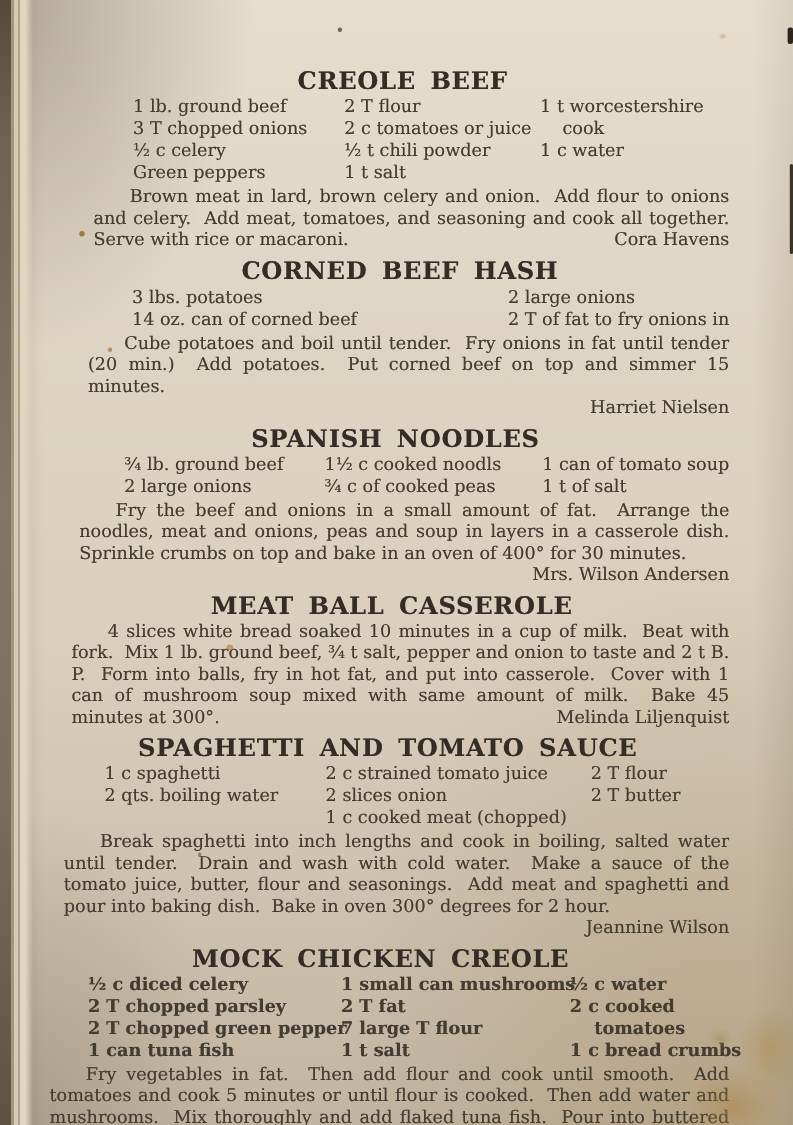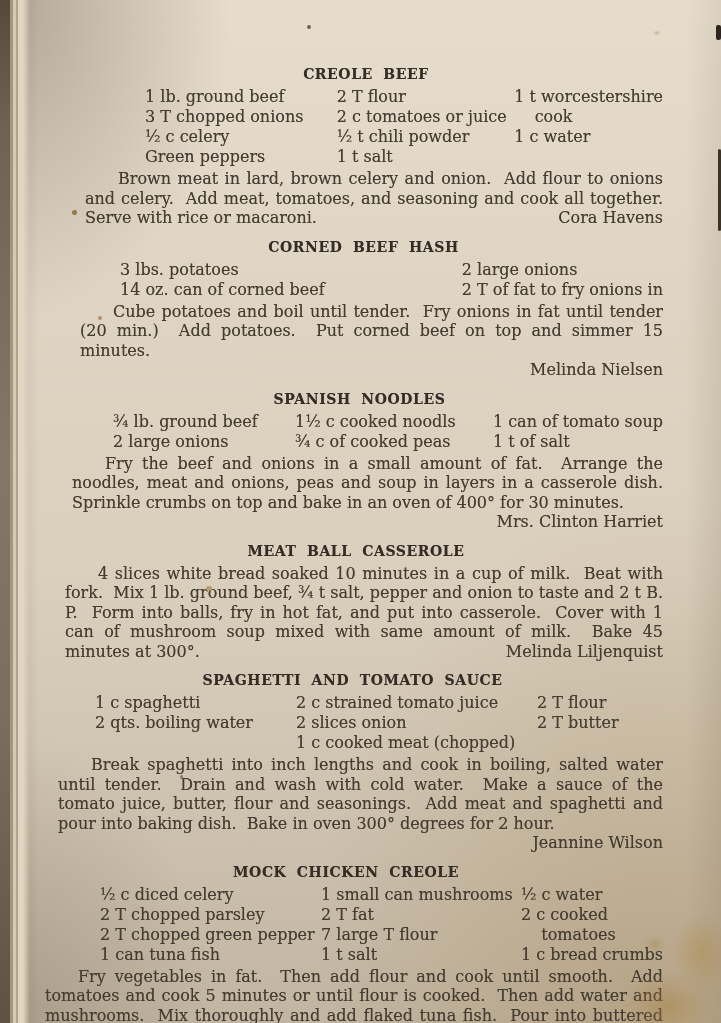--- a/index.html
+++ b/index.html
@@ -46,52 +46,52 @@
 
   
   main{
     position:absolute;left:18px;top:0;right:0;bottom:0;
     padding:64px 58px 0 0;
     color:#433c31;
     font-size:16px;
     text-shadow:0 0 .5px rgba(67,60,49,.55);
   }
   .recipe-title{
-    font-size:14px;font-weight:bold;text-align:center;color:#332d25;
+    font-size:22px;font-weight:bold;text-align:center;color:#332d25;
     letter-spacing:.6px;word-spacing:5px;
     line-height:20px;margin:9px 0 3px;transform:translateX(-8px);
   }
   .recipe:first-of-type .recipe-title{margin-top:0;}
   .ingredients{display:flex;}
   .ing-col{list-style:none;margin:0;padding:0;}
   .ing-col li{line-height:20px;white-space:pre;}
   .instructions{
     margin:2px 0 0;text-align:justify;text-indent:33px;
     line-height:19.5px;white-space:pre-wrap;overflow:hidden;
   }
   .attribution{float:right;padding-left:10px;white-space:nowrap;}
   
   .recipe:nth-of-type(1){padding-left:57px;}
   .recipe:nth-of-type(2){padding-left:52px;}
   .recipe:nth-of-type(3){padding-left:44px;}
   .recipe:nth-of-type(4){padding-left:37px;}
   .recipe:nth-of-type(5){padding-left:30px;}
   .recipe:nth-of-type(6){padding-left:17px;}
-  .recipe:nth-of-type(1) .ingredients{margin-left:60px;}
+  .recipe:nth-of-type(1) .ingredients{margin-left:36px;}
   .recipe:nth-of-type(1) .ing-col:nth-child(1){width:192px;}
   .recipe:nth-of-type(1) .ing-col:nth-child(2){width:178px;}
   .recipe:nth-of-type(2) .ingredients{margin-left:40px;}
   .recipe:nth-of-type(2) .ing-col:nth-child(1){width:342px;}
   .recipe:nth-of-type(3) .ingredients{margin-left:41px;align-items:center;}
   .recipe:nth-of-type(3) .ing-col:nth-child(1){width:182px;}
   .recipe:nth-of-type(3) .ing-col:nth-child(2){width:198px;}
   .recipe:nth-of-type(5) .ingredients{margin-left:37px;}
   .recipe:nth-of-type(5) .ing-col:nth-child(1){width:201px;}
   .recipe:nth-of-type(5) .ing-col:nth-child(2){width:241px;}
-  .recipe:nth-of-type(6) .ingredients{margin-left:55px;}
+  .recipe:nth-of-type(6) .ingredients{margin-left:35px;font-weight:bold;}
   .recipe:nth-of-type(6) .ing-col:nth-child(1){width:230px;}
   .recipe:nth-of-type(6) .ing-col:nth-child(2){width:208px;}
 </style>
 </head>
 <body>
 
 <div class="book-edge"></div>
 
 <div class="page">
   <main>
@@ -124,39 +124,39 @@
         <div class="ingredients">
           <ul class="ing-col">
             <li>3 lbs. potatoes</li>
             <li>14 oz. can of corned beef</li>
           </ul>
           <ul class="ing-col">
             <li>2 large onions</li>
             <li>2 T of fat to fry onions in</li>
           </ul>
         </div>
-        <p class="instructions"><span>Cube potatoes and boil until tender.  Fry onions in fat until tender (20 min.)  Add potatoes.  Put corned beef on top and simmer 15 minutes.</span><br><span class="attribution">Melinda Nielsen</span></p>
+        <p class="instructions"><span>Cube potatoes and boil until tender.  Fry onions in fat until tender (20 min.)  Add potatoes.  Put corned beef on top and simmer 15 minutes.</span><br><span class="attribution">Harriet Nielsen</span></p>
       </section>
       <section class="recipe">
         <h2 class="recipe-title">SPANISH NOODLES</h2>
         <div class="ingredients">
           <ul class="ing-col">
             <li>¾ lb. ground beef</li>
             <li>2 large onions</li>
           </ul>
           <ul class="ing-col">
             <li>1½ c cooked noodls</li>
             <li>¾ c of cooked peas</li>
           </ul>
           <ul class="ing-col">
             <li>1 can of tomato soup</li>
             <li>1 t of salt</li>
           </ul>
         </div>
-        <p class="instructions"><span>Fry the beef and onions in a small amount of fat.  Arrange the noodles, meat and onions, peas and soup in layers in a casserole dish.  Sprinkle crumbs on top and bake in an oven of 400° for 30 minutes.</span><br><span class="attribution">Mrs. Clinton Harriet</span></p>
+        <p class="instructions"><span>Fry the beef and onions in a small amount of fat.  Arrange the noodles, meat and onions, peas and soup in layers in a casserole dish.  Sprinkle crumbs on top and bake in an oven of 400° for 30 minutes.</span><br><span class="attribution">Mrs. Wilson Andersen</span></p>
       </section>
       <section class="recipe">
         <h2 class="recipe-title">MEAT BALL CASSEROLE</h2>
         <p class="instructions"><span>4 slices white bread soaked 10 minutes in a cup of milk.  Beat with fork.  Mix 1 lb. ground beef, ¾ t salt, pepper and onion to taste and 2 t B. P.  Form into balls, fry in hot fat, and put into casserole.  Cover with 1 can of mushroom soup mixed with same amount of milk.  Bake 45 minutes at 300°.</span> <span class="attribution">Melinda Liljenquist</span></p>
       </section>
       <section class="recipe">
         <h2 class="recipe-title">SPAGHETTI AND TOMATO SAUCE</h2>
         <div class="ingredients">
           <ul class="ing-col">
             <li>1 c spaghetti</li>

